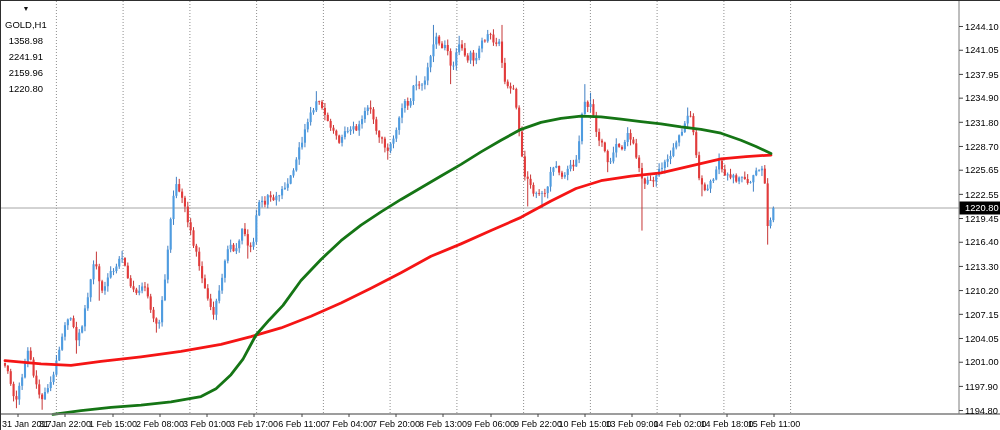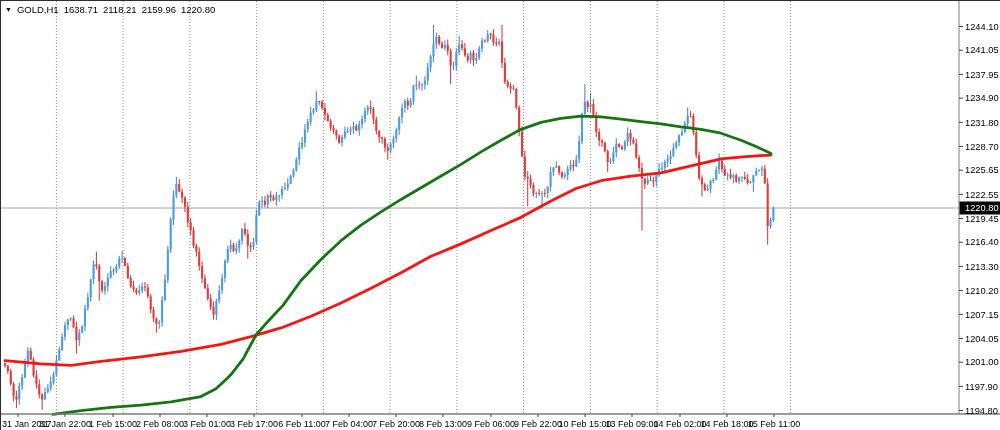--- a/index.html
+++ b/index.html
@@ -4,21 +4,21 @@
 <style>
   html,body{margin:0;padding:0;background:#fff;}
   .chart-window{
     position:relative;width:1000px;height:430px;background:#ffffff;
     border-top:1px solid #2e2e2e;border-left:1px solid #2e2e2e;box-sizing:border-box;
     font-family:"Liberation Sans",sans-serif;overflow:hidden;
   }
   .chart-window svg{position:absolute;top:0;left:0;}
   .symbol-info{
     position:absolute;top:3px;left:4px;display:flex;gap:5px;align-items:center;
-    font-size:9.5px;color:#000;white-space:nowrap;z-index:5;
+    font-size:9.5px;color:#000;white-space:nowrap;z-index:5;flex-direction:column;
   }
   .symbol-info .tri{font-size:7px;line-height:10px;color:#111;cursor:pointer;}
   .axis-text{font-family:"Liberation Sans",sans-serif;}
 </style>
 </head>
 <body>
 
 <div class="chart-window">
   <svg width="1000" height="430" viewBox="0 0 1000 430">
       <g>
@@ -653,18 +653,18 @@
         <text x="726" y="426" font-size="9px" fill="#000000" text-anchor="middle" class="axis-text">14 Feb 18:00</text>
         <line x1="773" y1="413" x2="773" y2="416" stroke="#444" stroke-width="1"></line>
         <text x="773" y="426" font-size="9px" fill="#000000" text-anchor="middle" class="axis-text">15 Feb 11:00</text>
       </g>
       <rect x="958.5" y="200.5" width="41.5" height="13" fill="#000000"></rect>
       <text x="964" y="210.4" font-size="9.3px" fill="#ffffff" class="axis-text">1220.80</text>
     </svg>
   <div class="symbol-info">
     <span class="tri">▼</span>
     <span>GOLD,H1</span>
-    <span>1638.71</span>
-    <span>2118.21</span>
+    <span>1358.98</span>
+    <span>2241.91</span>
     <span>2159.96</span>
     <span>1220.80</span>
   </div>
 </div>
 
 </body></html>

